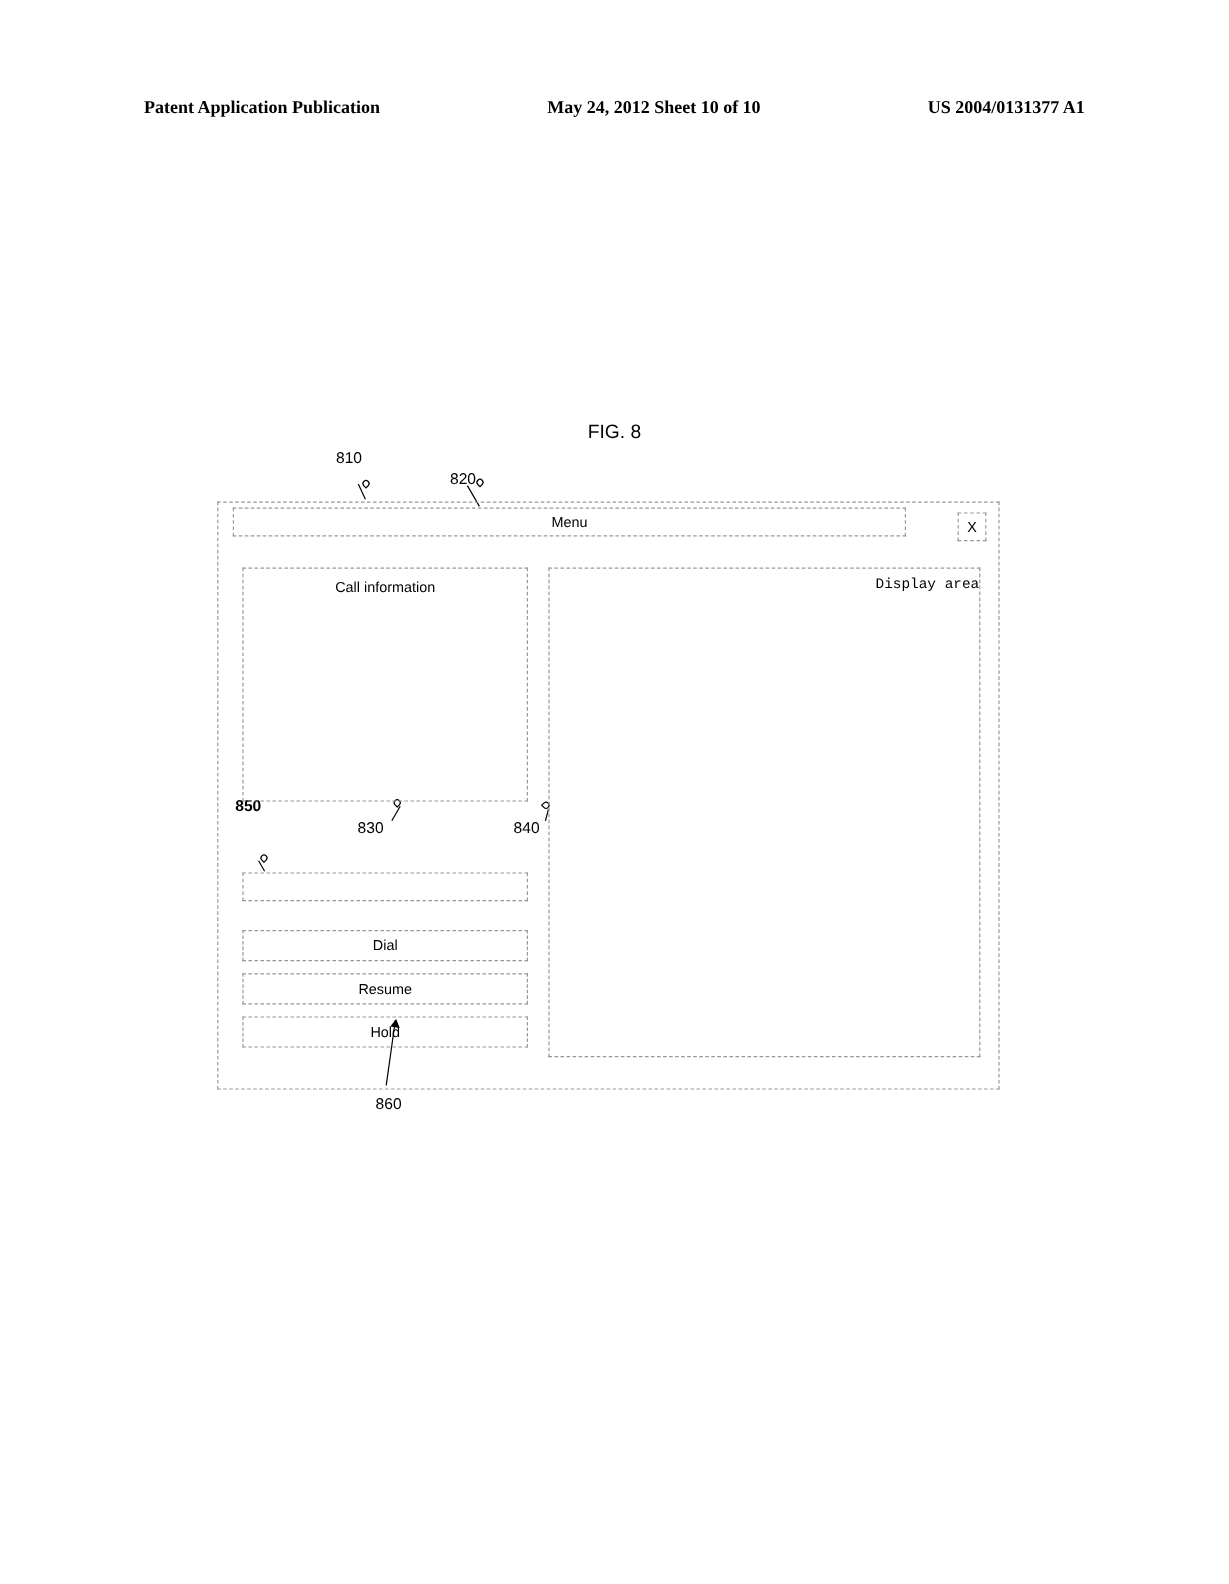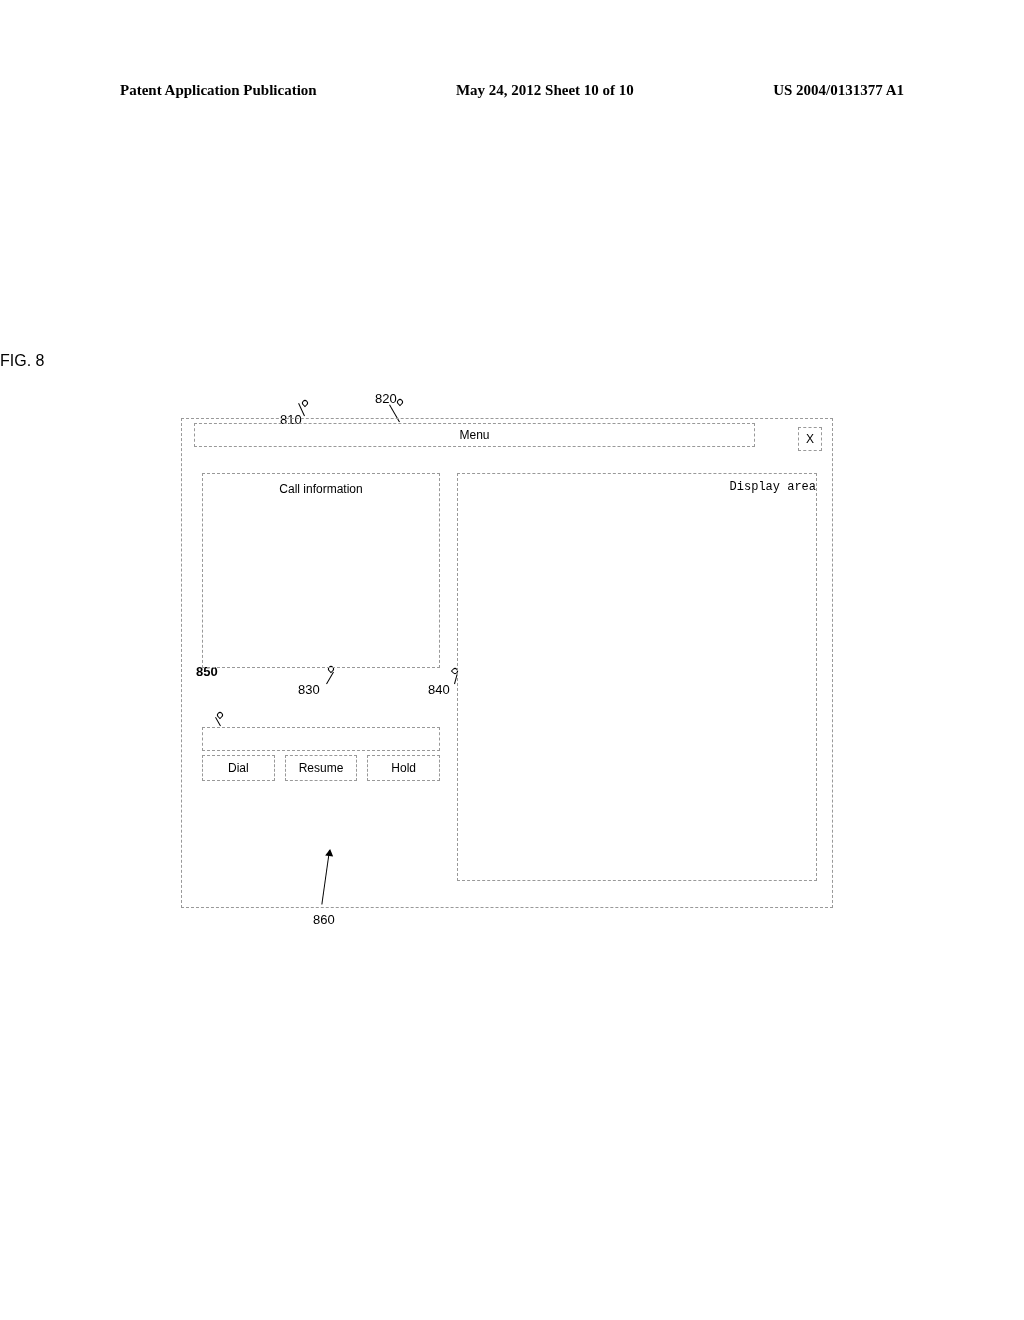--- a/index.html
+++ b/index.html
@@ -18,21 +18,21 @@
     display: flex;
     justify-content: space-between;
     font-size: 15px;
     font-weight: bold;
   }
   .fig-title {
     position: absolute;
     top: 352px;
     left: 0;
     right: 0;
-    text-align: left;
+    text-align: center;
     font-size: 16px;
     font-family: Arial, sans-serif;
   }
   
   .callout {
     position: absolute;
     font-size: 13px;
     font-family: Arial, sans-serif;
   }
   .lead {
@@ -108,21 +108,21 @@
     height: 24px;
     border: 1px dashed #999;
   }
   .btn-row {
     position: absolute;
     left: 20px;
     width: 238px;
     display: flex;
     gap: 10px;
   }
-  .btn-row.r1 { top: 336px; }
+  .btn-row.r1 { top: 356px; flex-direction: column; }
   .btn-row.r2 { top: 396px; }
   .btn {
     flex: 1;
     height: 26px;
     border: 1px dashed #999;
     text-align: center;
     line-height: 24px;
   }
   
   .arrow860 {
@@ -149,21 +149,21 @@
 <body>
 
 <div class="page-header">
   <span>Patent Application Publication</span>
   <span>May 24, 2012  Sheet 10 of 10</span>
   <span>US 2004/0131377 A1</span>
 </div>
 
 <div class="fig-title">FIG. 8</div>
 
-<div class="callout" style="top:412px; left:280px;">810</div>
+<div class="callout" style="top:374px; left:280px;">810</div>
 <div class="callout" style="top:391px; left:375px;">820</div>
 <div class="callout" style="top:682px; left:298px;">830</div>
 <div class="callout" style="top:682px; left:428px;">840</div>
 <div class="callout" style="top:664px; left:196px;font-weight:bold;">850</div>
 <div class="callout" style="top:912px; left:313px;">860</div>
 
 <div class="lead" style="top:402px; left:304px; width:1px; height:14px; transform:rotate(-25deg); transform-origin:bottom;"></div>
 <div class="hook" style="top:400px; left:302px;"></div>
 
 <div class="lead" style="top:402px; left:399px; width:1px; height:20px; transform:rotate(-30deg); transform-origin:bottom;"></div>

